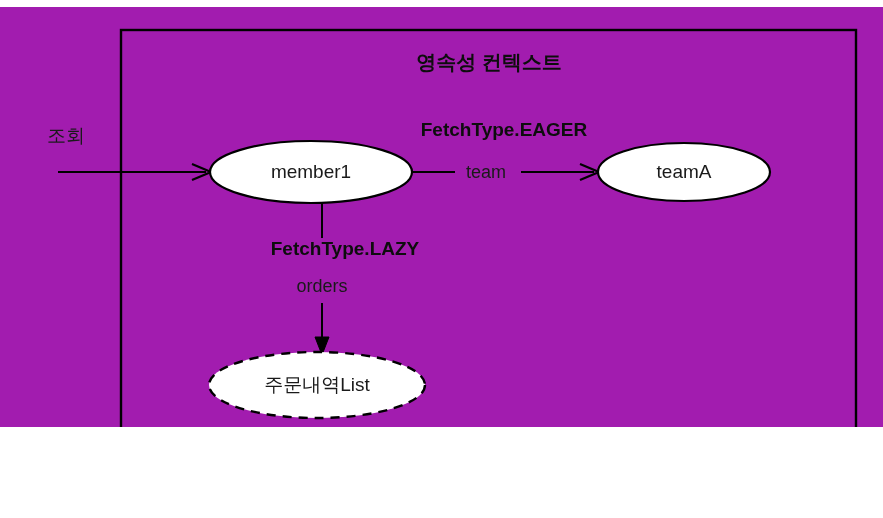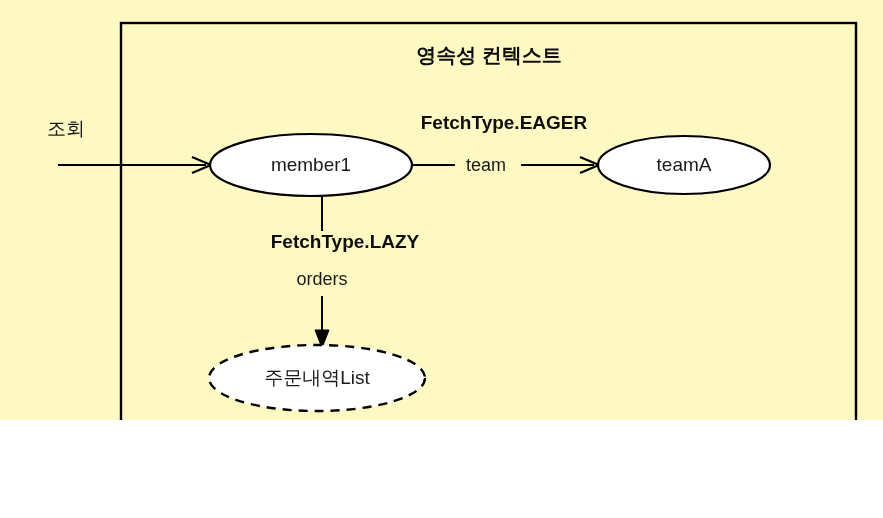--- a/index.html
+++ b/index.html
@@ -4,23 +4,24 @@
 <style>
   html, body {
     margin: 0;
     padding: 0;
     background: #ffffff;
   }
   #canvas {
     position: relative;
     width: 883px;
     height: 420px;
-    background: #fef9c3;
+    background: #a21caf;
     font-family: "Liberation Sans", "DejaVu Sans", sans-serif;
     overflow: hidden;
+    margin-top: 7px;
   }
   #diagram-svg {
     position: absolute;
     left: 0;
     top: 0;
     width: 883px;
     height: 518px;
   }
   .node-text {
     font-size: 19px;

